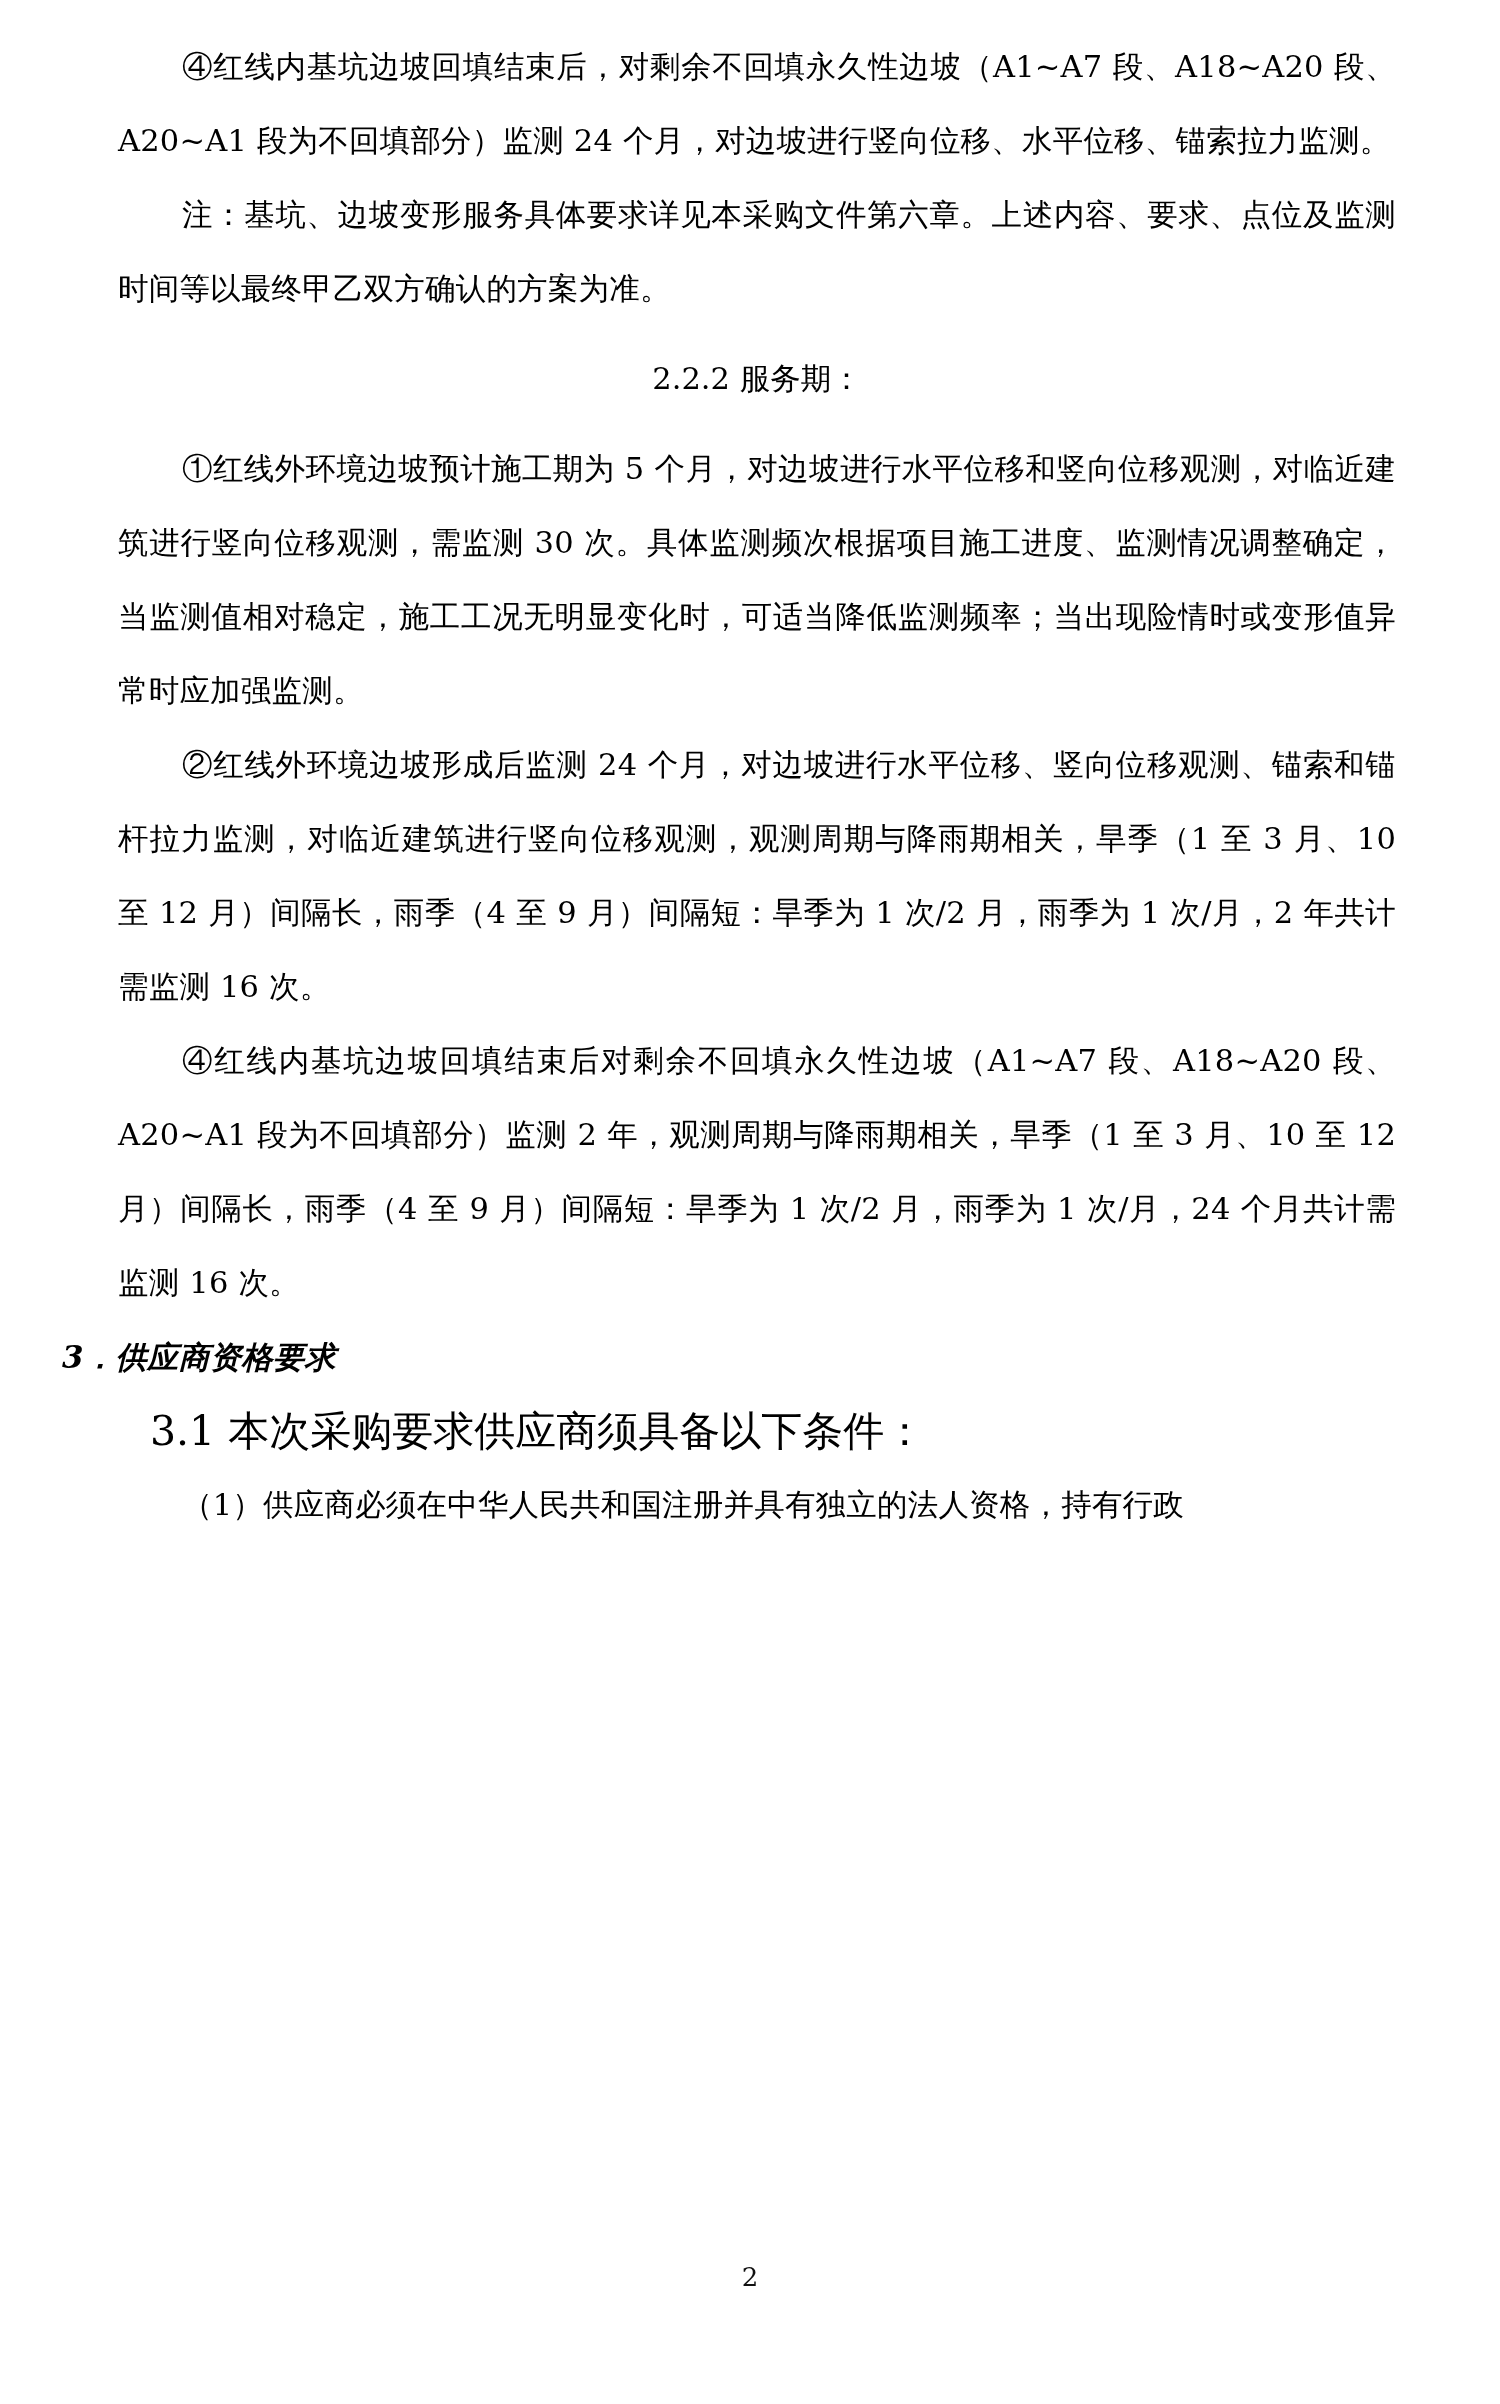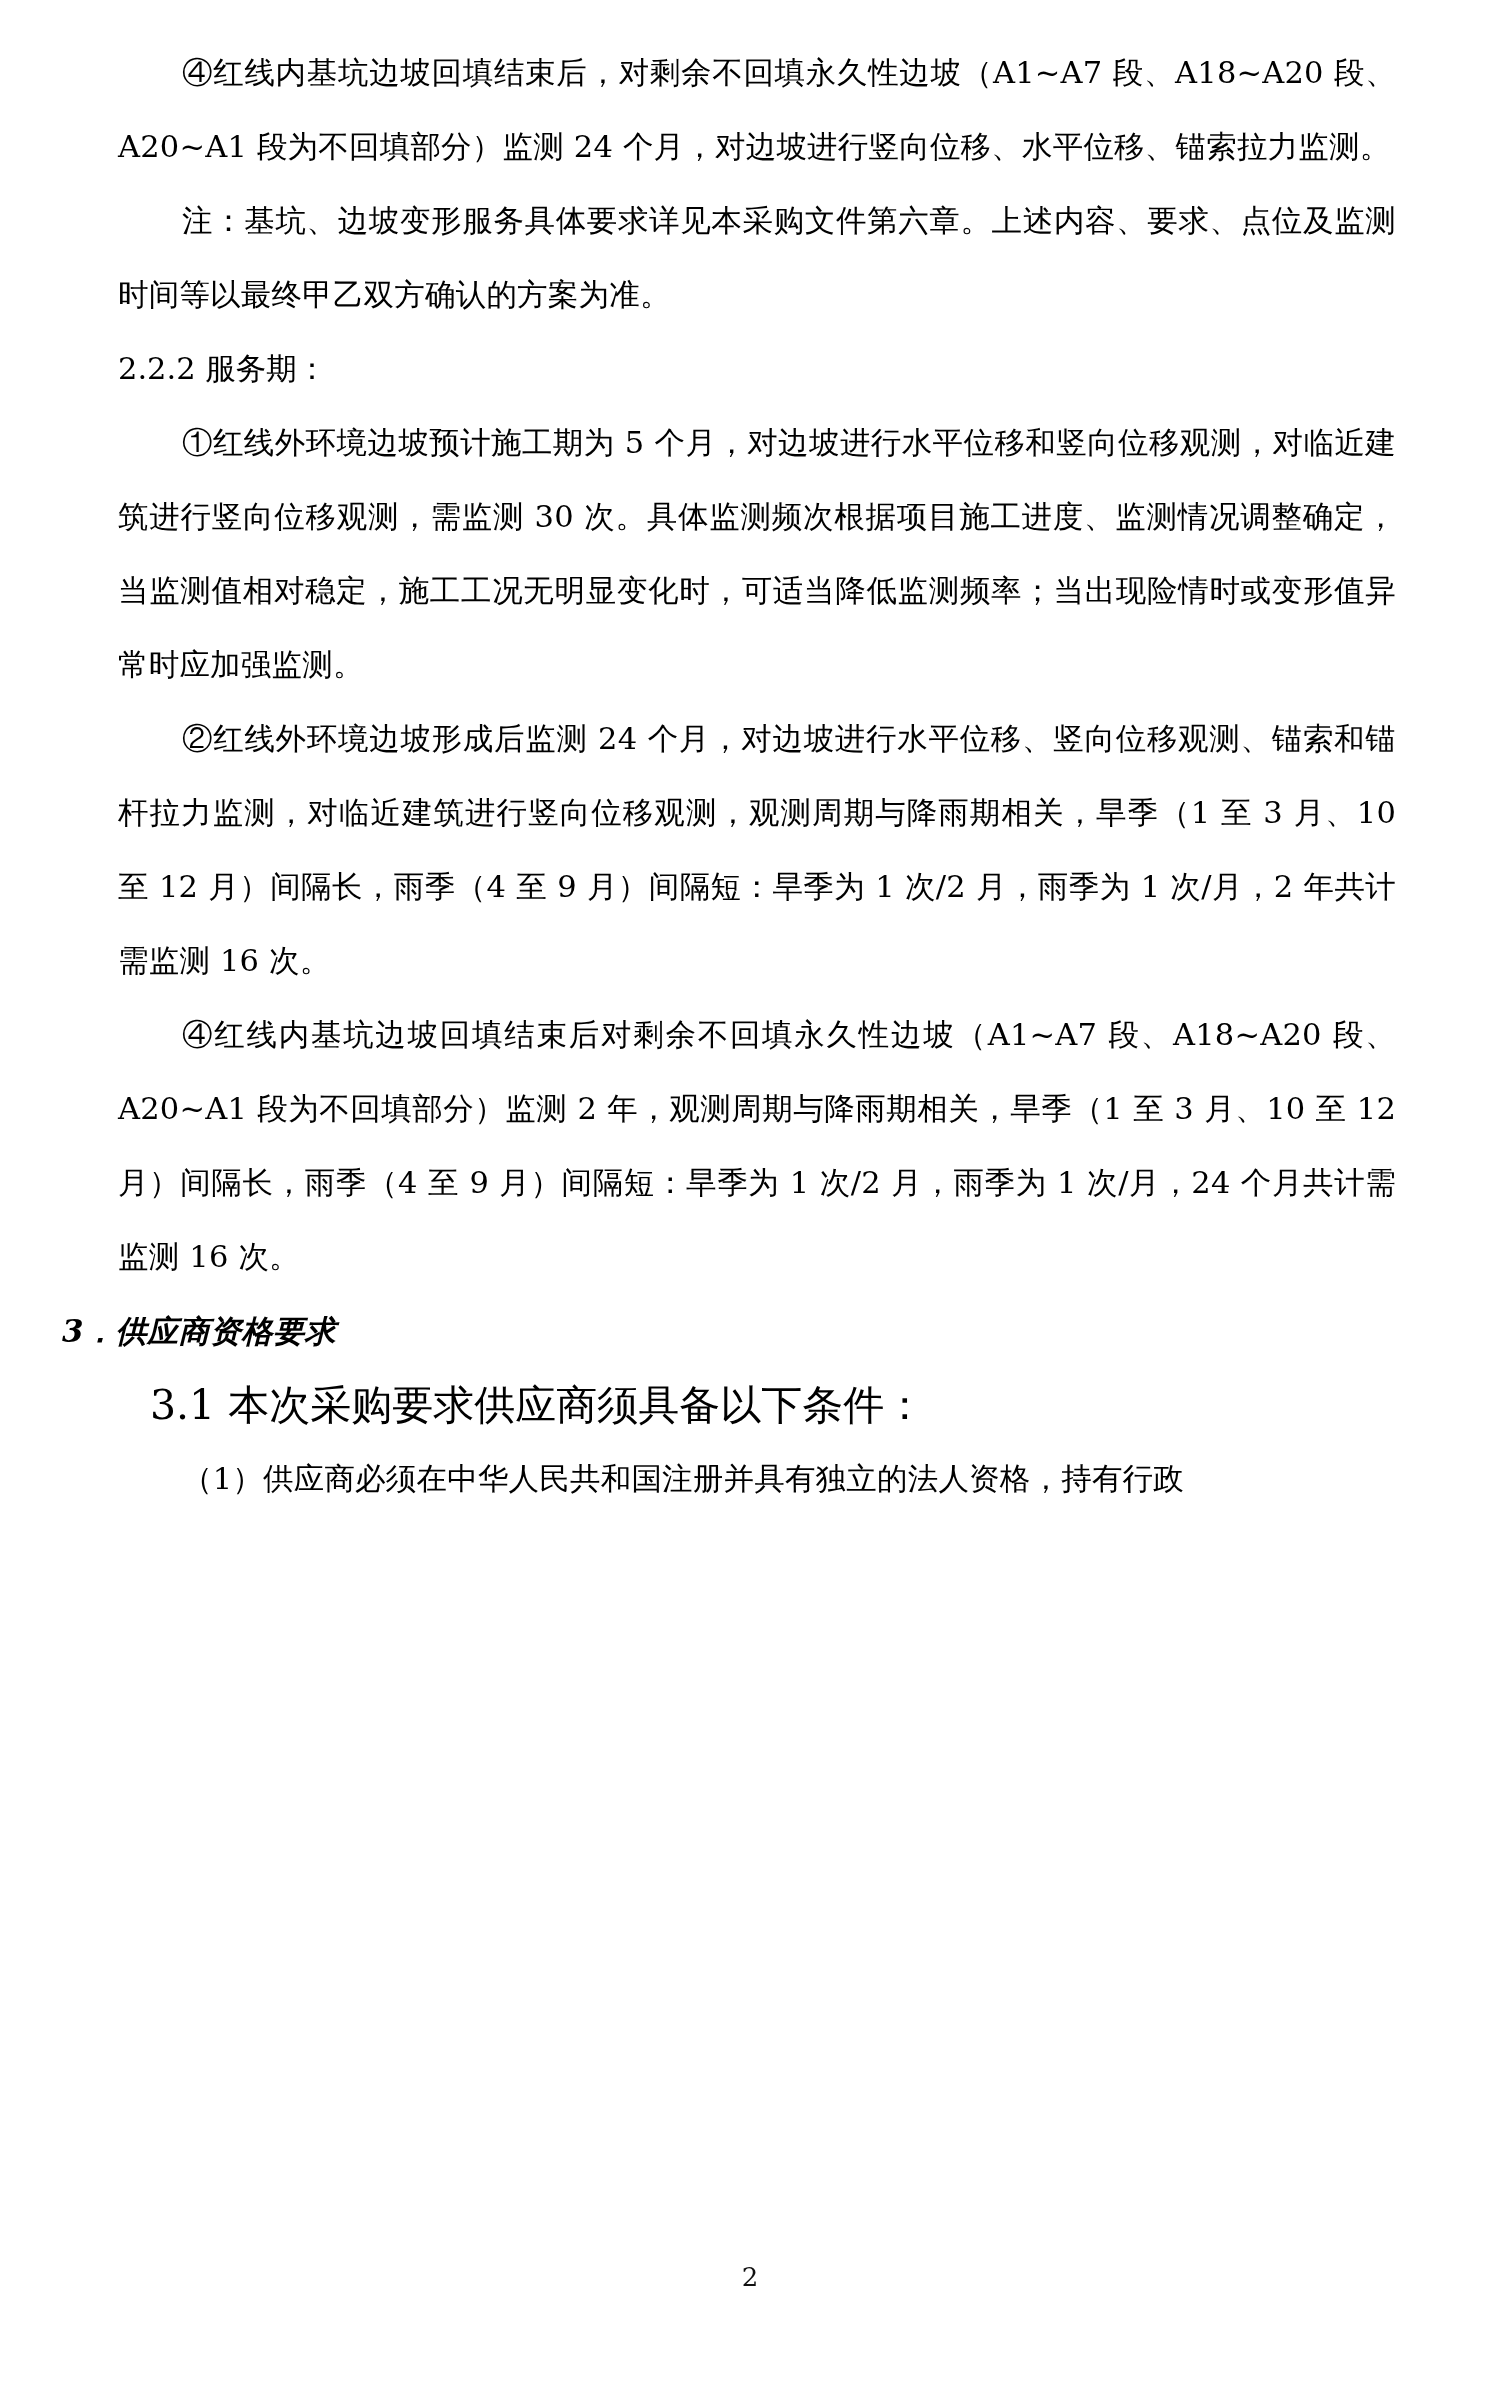--- a/index.html
+++ b/index.html
@@ -16,21 +16,21 @@
     position: relative;
     width: 1500px;
     height: 2404px;
     background: #ffffff;
     box-sizing: border-box;
     overflow: hidden;
   }
   .content {
     position: absolute;
     left: 118px;
-    top: 36px;
+    top: 30px;
     width: 1278px;
   }
   
   p.para {
     margin: 0 0 0 0;
     font-size: 30.5px;
     line-height: 74px;
     text-align: justify;
     text-align-last: left;
     text-justify: inter-ideograph;
@@ -52,25 +52,26 @@
     font-style: italic;
   }
   p.heading-sub {
     margin: 0;
     font-size: 41px;
     line-height: 74px;
     text-indent: 32px;
     font-family: "DejaVu Serif", "Liberation Serif", serif;
   }
   p.heading-sub2 {
-    margin: 0;
+    margin: 16px;
     font-size: 30.5px;
     line-height: 74px;
     text-indent: 0px;
     font-family: "DejaVu Serif", "Liberation Serif", serif;
+    text-align: center;
   }
   .pagenum {
     position: absolute;
     left: 0;
     right: 0;
     top: 2262px;
     text-align: center;
     font-size: 26px;
     font-family: "DejaVu Serif", "Liberation Serif", serif;
     color: #111;

